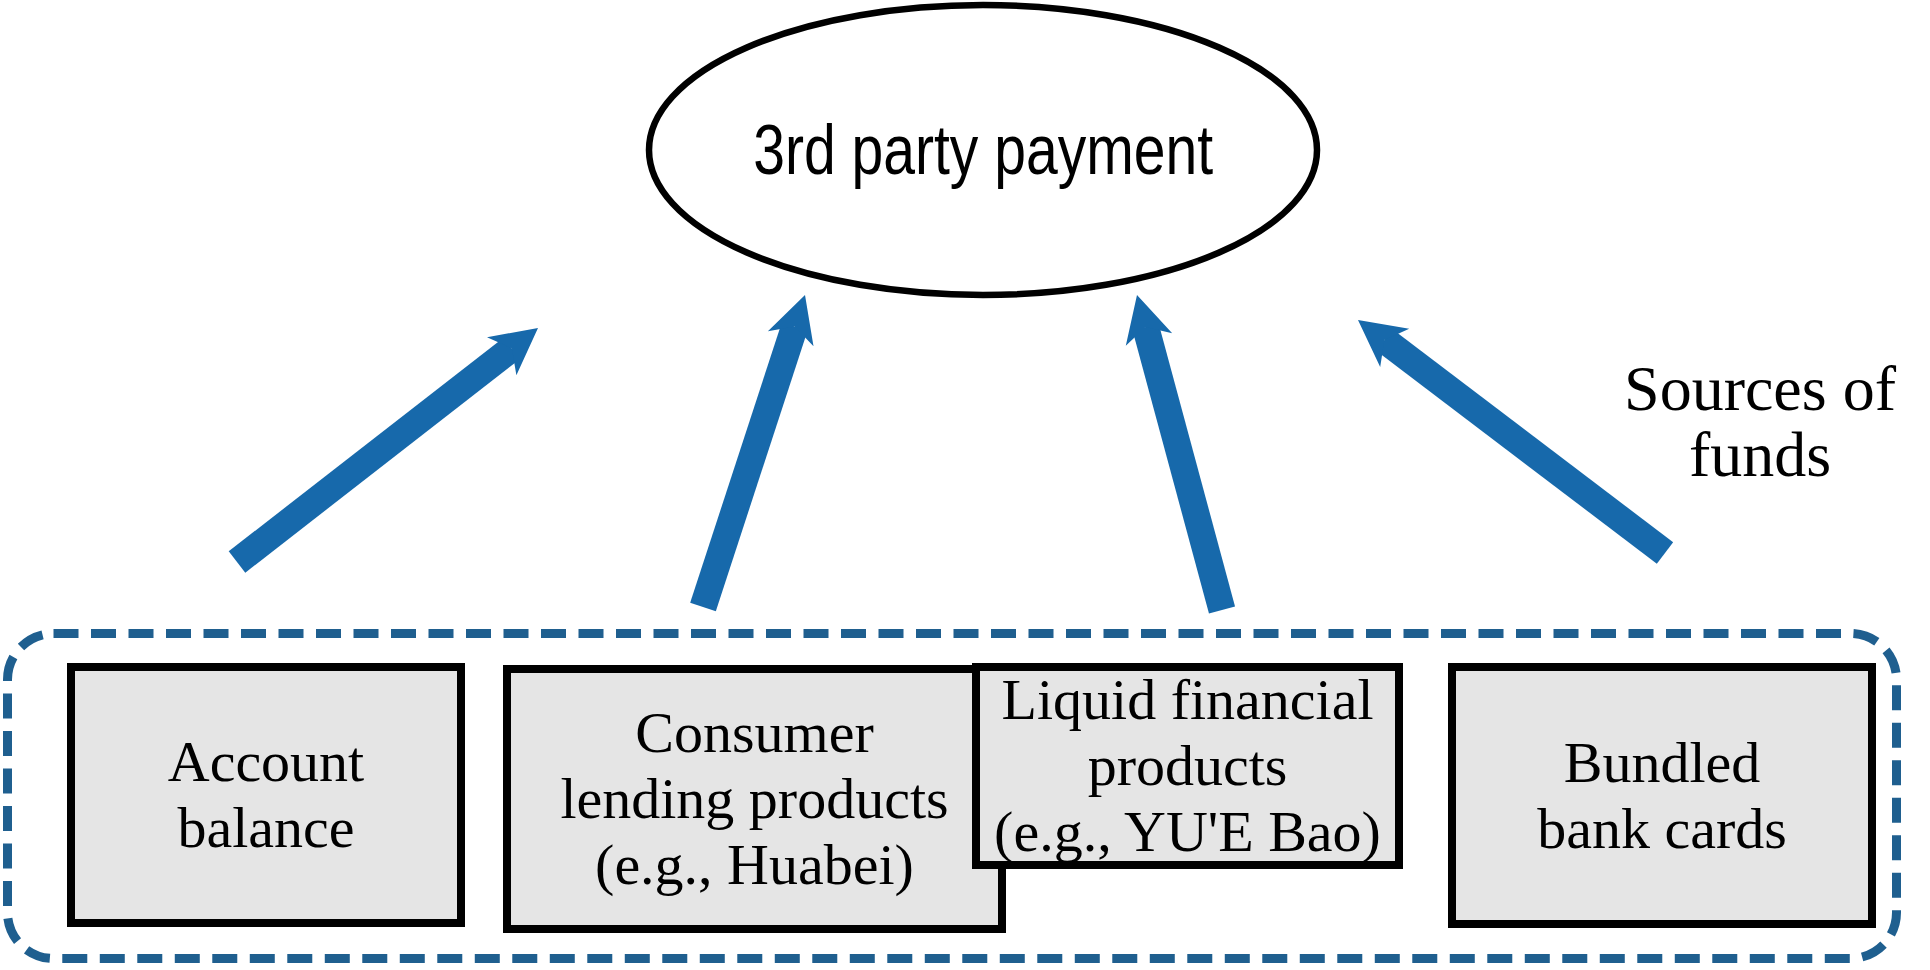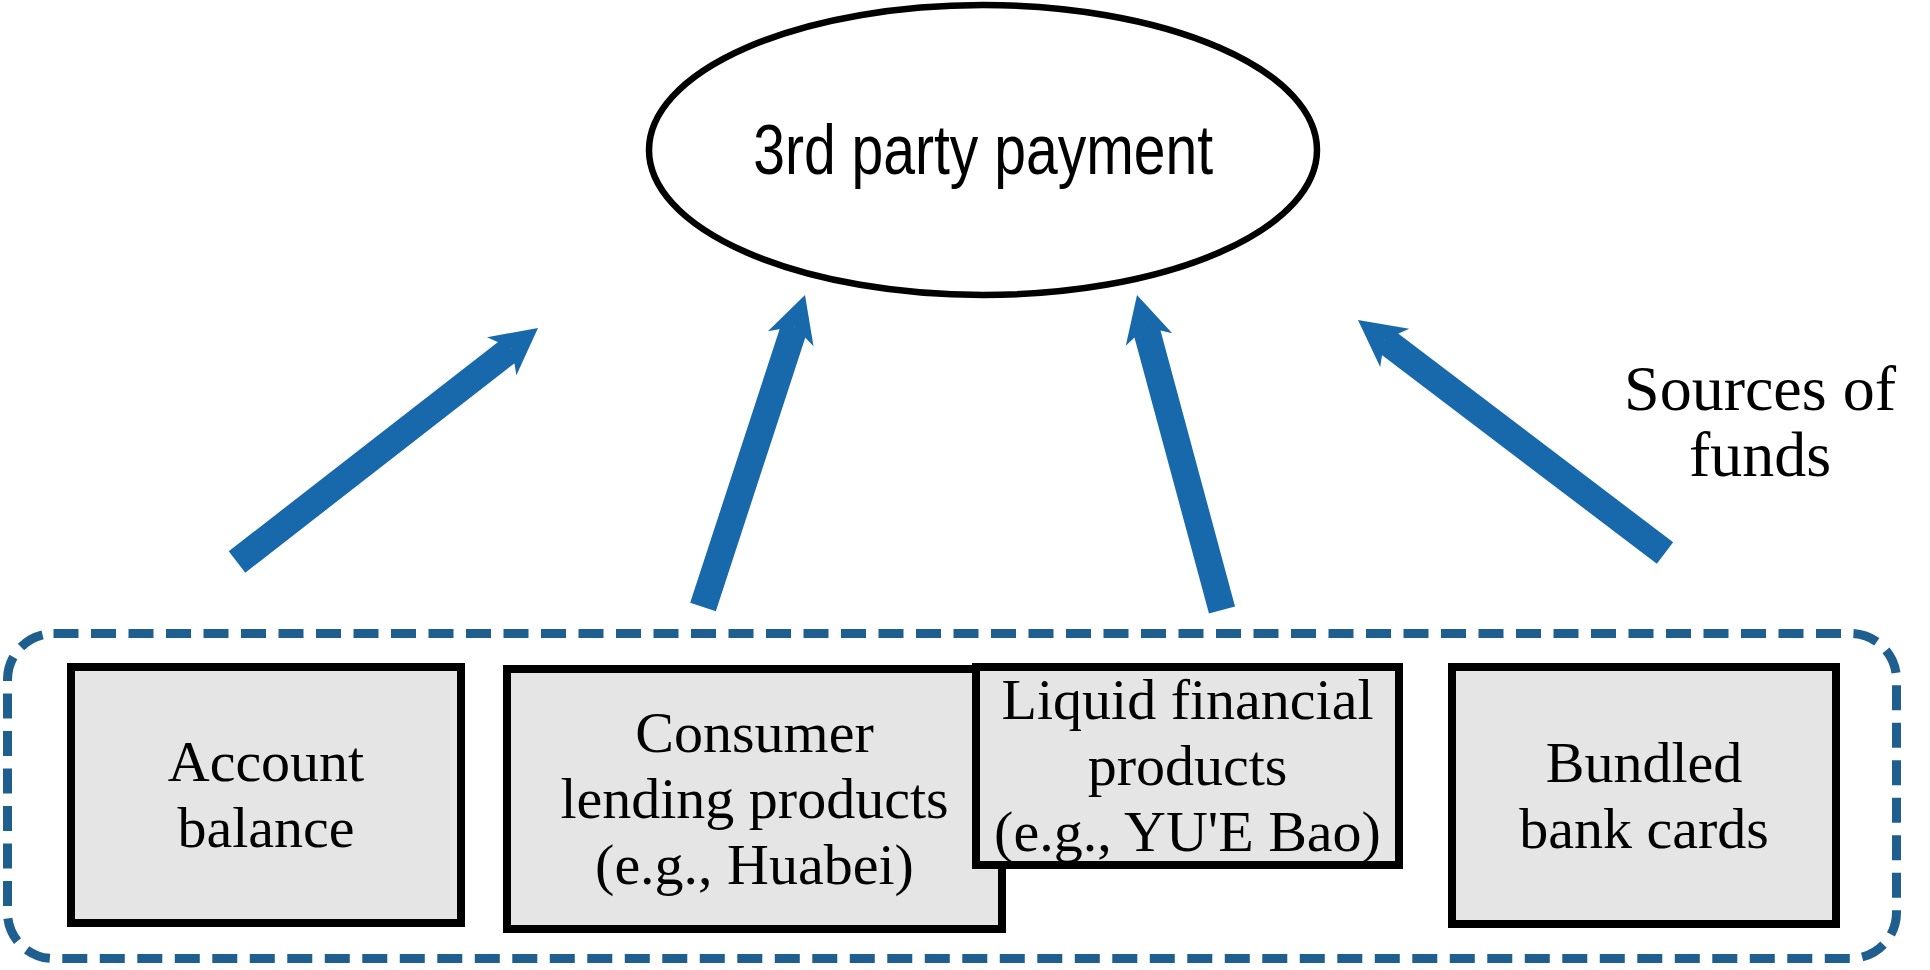--- a/index.html
+++ b/index.html
@@ -10,21 +10,21 @@
   .ellipse-label{position:absolute;left:648px;top:0;width:670px;height:300px;
       display:flex;align-items:center;justify-content:center;
       font-family:"Liberation Sans", sans-serif;font-size:70px;color:#000;}
   .ellipse-label .squeeze{display:inline-block;transform:scaleX(0.815);transform-origin:center;white-space:nowrap;}
   .node-box{position:absolute;border:8px solid #000;background:#e5e5e5;box-sizing:border-box;
       display:flex;align-items:center;justify-content:center;text-align:center;}
   .node-box .lbl{font-size:58px;line-height:66px;color:#000;white-space:pre-line;}
   .box-1{left:67px;top:663px;width:398px;height:264px;}
   .box-2{left:503px;top:665px;width:503px;height:268px;}
   .box-3{left:972px;top:663px;width:431px;height:206px;}
-  .box-4{left:1448px;top:663px;width:392px;height:265px;}
+  .box-4{left:1448px;top:663px;width:428px;height:265px;}
   .sources-label{position:absolute;left:1580px;top:356px;width:360px;
       text-align:center;font-size:64px;line-height:66px;color:#000;white-space:pre-line;}
 </style>
 </head>
 <body>
 
 <div class="stage">
 
   <svg class="canvas" width="1930" height="970" viewBox="0 0 1930 970">
 

